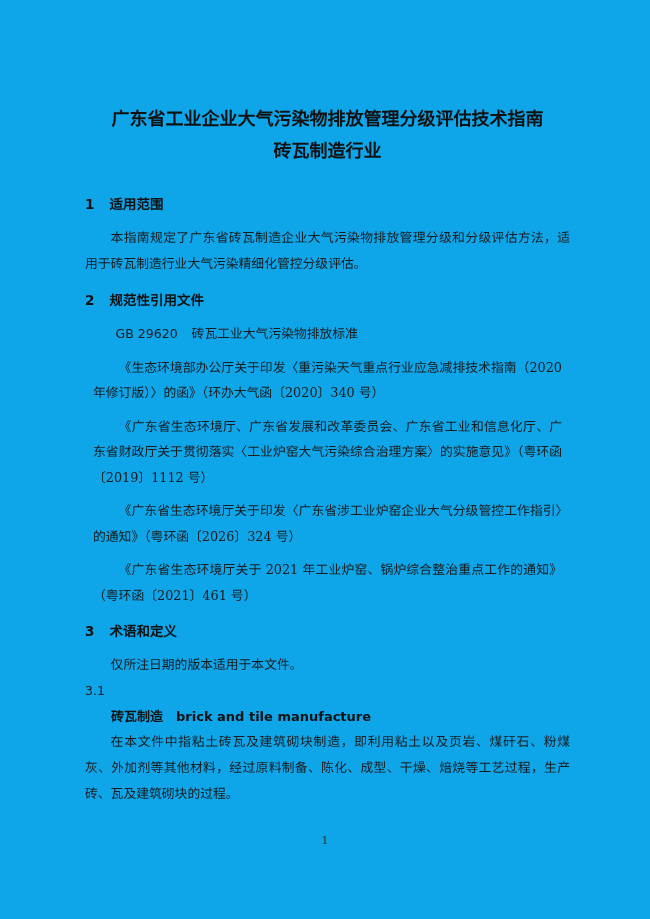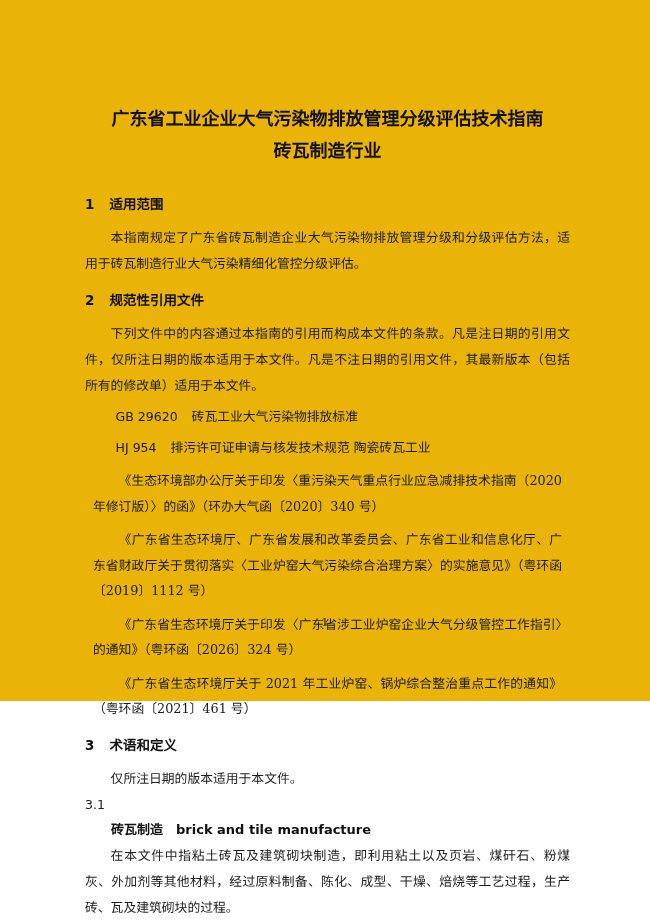--- a/index.html
+++ b/index.html
@@ -10,23 +10,23 @@
   body {
     width: 650px;
     height: 919px;
     font-family: "DejaVu Serif", "Liberation Serif", serif;
     color: #1b1b1b;
     overflow: hidden;
   }
   .page {
     position: relative;
     width: 650px;
-    height: 701px;
+    height: 919px;
     box-sizing: border-box;
-    background: #eab308;
+    background: #0ea5e9;
     padding: 103px 80px 0 85px;
   }
   .doc-title {
     font-family: "DejaVu Sans", "Liberation Sans", sans-serif;
     font-weight: bold;
     font-size: 18px;
     line-height: 32px;
     text-align: center;
     color: #111111;
     margin: 0 0 28px 0;
@@ -104,27 +104,23 @@
   </h1>
 
   <div class="sec-heading">
     <span class="sec-num">1</span><span>适用范围</span>
   </div>
   <p class="para">本指南规定了广东省砖瓦制造企业大气污染物排放管理分级和分级评估方法，适用于砖瓦制造行业大气污染精细化管控分级评估。</p>
 
   <div class="sec-heading">
     <span class="sec-num">2</span><span>规范性引用文件</span>
   </div>
-  <p class="para">下列文件中的内容通过本指南的引用而构成本文件的条款。凡是注日期的引用文件，仅所注日期的版本适用于本文件。凡是不注日期的引用文件，其最新版本（包括所有的修改单）适用于本文件。</p>
 
   <p class="ref-std">
     <span class="std-code">GB 29620</span><span>砖瓦工业大气污染物排放标准</span>
-  </p>
-  <p class="ref-std">
-    <span class="std-code">HJ 954</span><span>排污许可证申请与核发技术规范 陶瓷砖瓦工业</span>
   </p>
 
   <p class="ref-doc">《生态环境部办公厅关于印发〈重污染天气重点行业应急减排技术指南（2020 年修订版）〉的函》（环办大气函〔2020〕340 号）</p>
   <p class="ref-doc">《广东省生态环境厅、广东省发展和改革委员会、广东省工业和信息化厅、广东省财政厅关于贯彻落实〈工业炉窑大气污染综合治理方案〉的实施意见》（粤环函〔2019〕1112 号）</p>
   <p class="ref-doc">《广东省生态环境厅关于印发〈广东省涉工业炉窑企业大气分级管控工作指引〉的通知》（粤环函〔2026〕324 号）</p>
   <p class="ref-doc">《广东省生态环境厅关于 2021 年工业炉窑、锅炉综合整治重点工作的通知》（粤环函〔2021〕461 号）</p>
 
   <div class="sec-heading">
     <span class="sec-num">3</span><span>术语和定义</span>
   </div>

